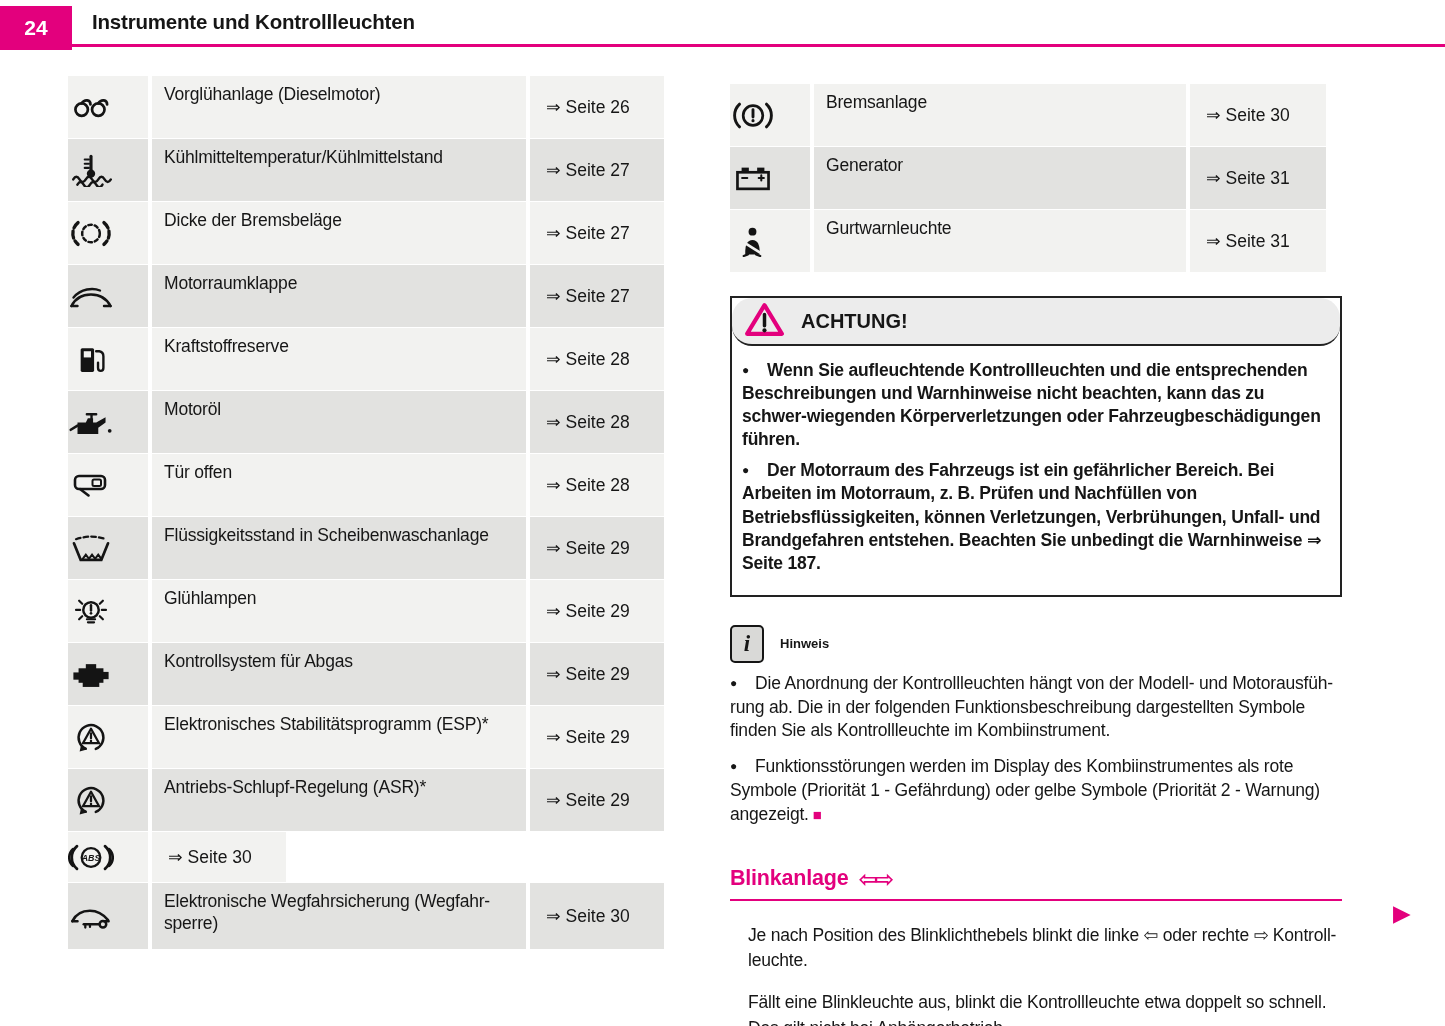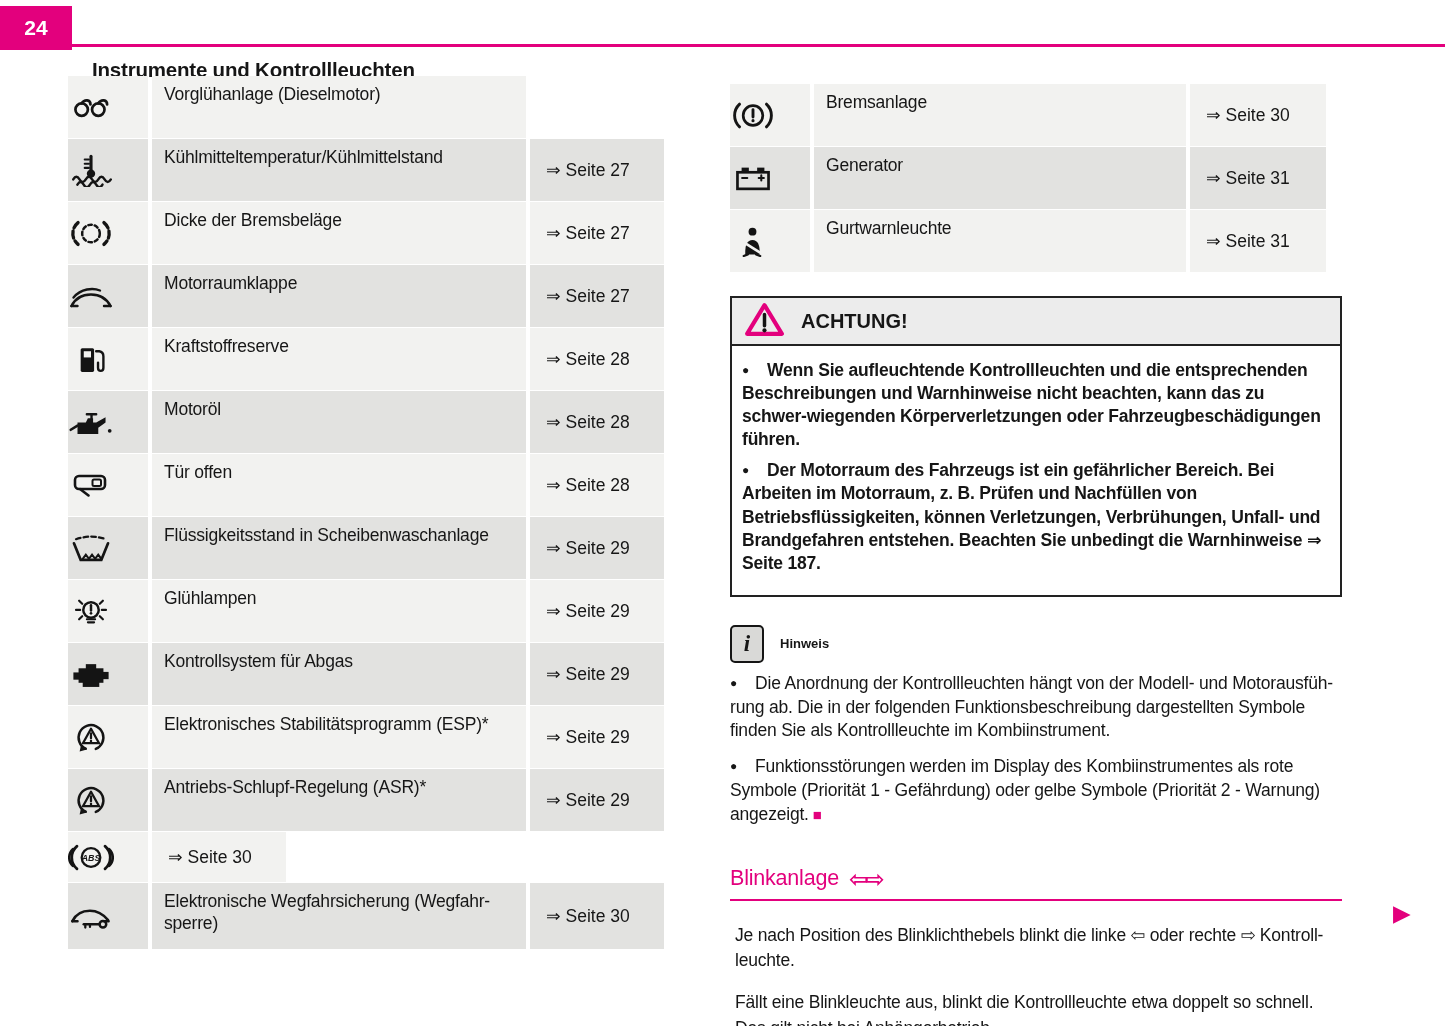--- a/index.html
+++ b/index.html
@@ -5,21 +5,21 @@
   html,body{margin:0;padding:0;}
   body{
     width:1445px;height:1026px;position:relative;background:#ffffff;
     font-family:"Liberation Sans","DejaVu Sans",sans-serif;color:#161616;
     overflow:hidden;-webkit-font-smoothing:antialiased;
   }
   
   .pagenum{position:absolute;left:0;top:6px;width:72px;height:44px;background:#e3007d;
     color:#fff;font-size:21px;font-weight:bold;display:flex;align-items:center;justify-content:center;}
   .headtitle{position:absolute;left:92px;top:0;height:44px;line-height:44px;
-    font-size:20.5px;font-weight:bold;letter-spacing:-0.2px;margin-top:48px;}
+    font-size:20.5px;font-weight:bold;letter-spacing:-0.2px;}
   .headrule{position:absolute;left:0;top:44px;width:1445px;height:3px;background:#e3007d;}
 
   
   .tablecol{position:absolute;}
   .left-col{left:68px;top:76px;width:584px;}
   .right-col{left:730px;top:84px;width:612px;}
   .trow{display:flex;margin-bottom:1px;}
   .trow .cell{min-height:50px;}
   .c-icon{width:80px;display:flex;align-items:center;flex:none;font-style:italic;}
   .c-label{width:358px;padding:8px 4px 4px 12px;font-size:17.5px;letter-spacing:-0.2px;flex:none;line-height:1.25;}
@@ -30,43 +30,43 @@
   .cell:last-child{margin-right:0;}
   .trow:nth-child(odd) .cell{background:#f2f2f0;}
   .trow:nth-child(even) .cell{background:#e2e2e0;}
   .trow.tall .cell{min-height:54px;}
   .icon-svg{display:block;}
   .icon-svg *{stroke-linecap:round;}
 
   
   .wbox{margin-top:24px;border:2px solid #222;width:608px;background:#fff;}
   .wbox-header{background:#ececec;border-bottom:2px solid #222;display:flex;align-items:center;
-    gap:16px;padding:5px 12px;height:36px;}
+    gap:16px;padding:5px 12px;height:36px;border-radius:20px;}
   .wbox-title{font-size:20px;font-weight:bold;}
   .wbox-body{padding:6px 16px 12px 10px;}
   .wbox-body p{margin:7px 0 8px 0;font-weight:bold;font-size:17.5px;line-height:1.32;letter-spacing:-0.2px;}
   .bullet-par::before{content:"\25CF";font-size:12px;margin-right:18px;position:relative;top:-2px;}
 
   
   .note{margin-top:28px;}
   .note-header{display:flex;align-items:center;gap:16px;}
   .info-box{width:30px;height:34px;border:2.4px solid #151515;border-radius:5px;background:#d9d9d7;
     display:flex;align-items:center;justify-content:center;
     font-family:"Liberation Serif","DejaVu Serif",serif;font-style:italic;font-weight:bold;font-size:23px;}
   .note-title{font-size:13px;font-weight:bold;}
   .note-body p{margin:9px 0 12px 0;font-size:17.5px;line-height:1.36;letter-spacing:-0.2px;}
   .end-square{color:#e3007d;font-size:15px;margin-left:4px;}
 
   
   .section{margin-top:38px;}
   .section-head{border-bottom:2.5px solid #e3007d;padding-bottom:7px;display:flex;align-items:center;gap:10px;}
-  .section-title{color:#e3007d;font-size:21.5px;font-weight:normal;letter-spacing:-0.2px;}
+  .section-title{color:#e3007d;font-size:21.5px;font-weight:bold;letter-spacing:-0.2px;}
   .section-arrows{color:#e3007d;font-size:23px;font-weight:bold;letter-spacing:-3px;position:relative;top:1px;}
   .section-body{margin-top:22px;}
-  .section-body p{margin:0 0 17px 5px;font-size:17.5px;line-height:1.45;letter-spacing:-0.2px;}
+  .section-body p{margin:0 0 17px 18px;font-size:17.5px;line-height:1.45;letter-spacing:-0.2px;}
   .cont-marker{position:absolute;left:1393px;top:900px;color:#e3007d;font-size:23px;}
 </style>
 </head>
 <body>
 
 <div class="pagenum">24</div>
 <div class="headtitle">Instrumente und Kontrollleuchten</div>
 <div class="headrule"></div>
 
 <div class="tablecol left-col">
@@ -76,20 +76,21 @@
         <span>
       <svg class="icon-svg" width="46" height="27" viewBox="0 0 44 26" fill="none" stroke="#141414">
         <circle cx="13" cy="15" r="6" stroke-width="2.6"></circle>
             <circle cx="29" cy="15" r="6" stroke-width="2.6"></circle>
         <path d="M13 9 C16 4.5 21.5 5.5 21.5 10" stroke-width="2.6"></path>
         <path d="M29 9 C32 4.5 37.5 5.5 37.5 10" stroke-width="2.6"></path>
       </svg>
         </span>
       </div>
     <div class="cell c-label">Vorglühanlage (Dieselmotor)</div>
+    <div class="cell c-ref">⇒ Seite 26</div>
   </div>
 
   <div class="trow">
     <div class="cell c-icon">
         <span>
       <svg class="icon-svg" width="46" height="34" viewBox="0 0 44 32" fill="none" stroke="#141414">
         <line x1="22" y1="3" x2="22" y2="17" stroke-width="3"></line>
         <path d="M16 6 h4 M16 10 h4 M16 14 h4" stroke-width="2"></path>
         <circle cx="22" cy="19.5" r="4" fill="#141414" stroke="none"></circle>
         <path d="M5 25 q3 -5 6 0 t6 0 t6 0 t6 0 t6 0 t6 0" stroke-width="2.3"></path>

